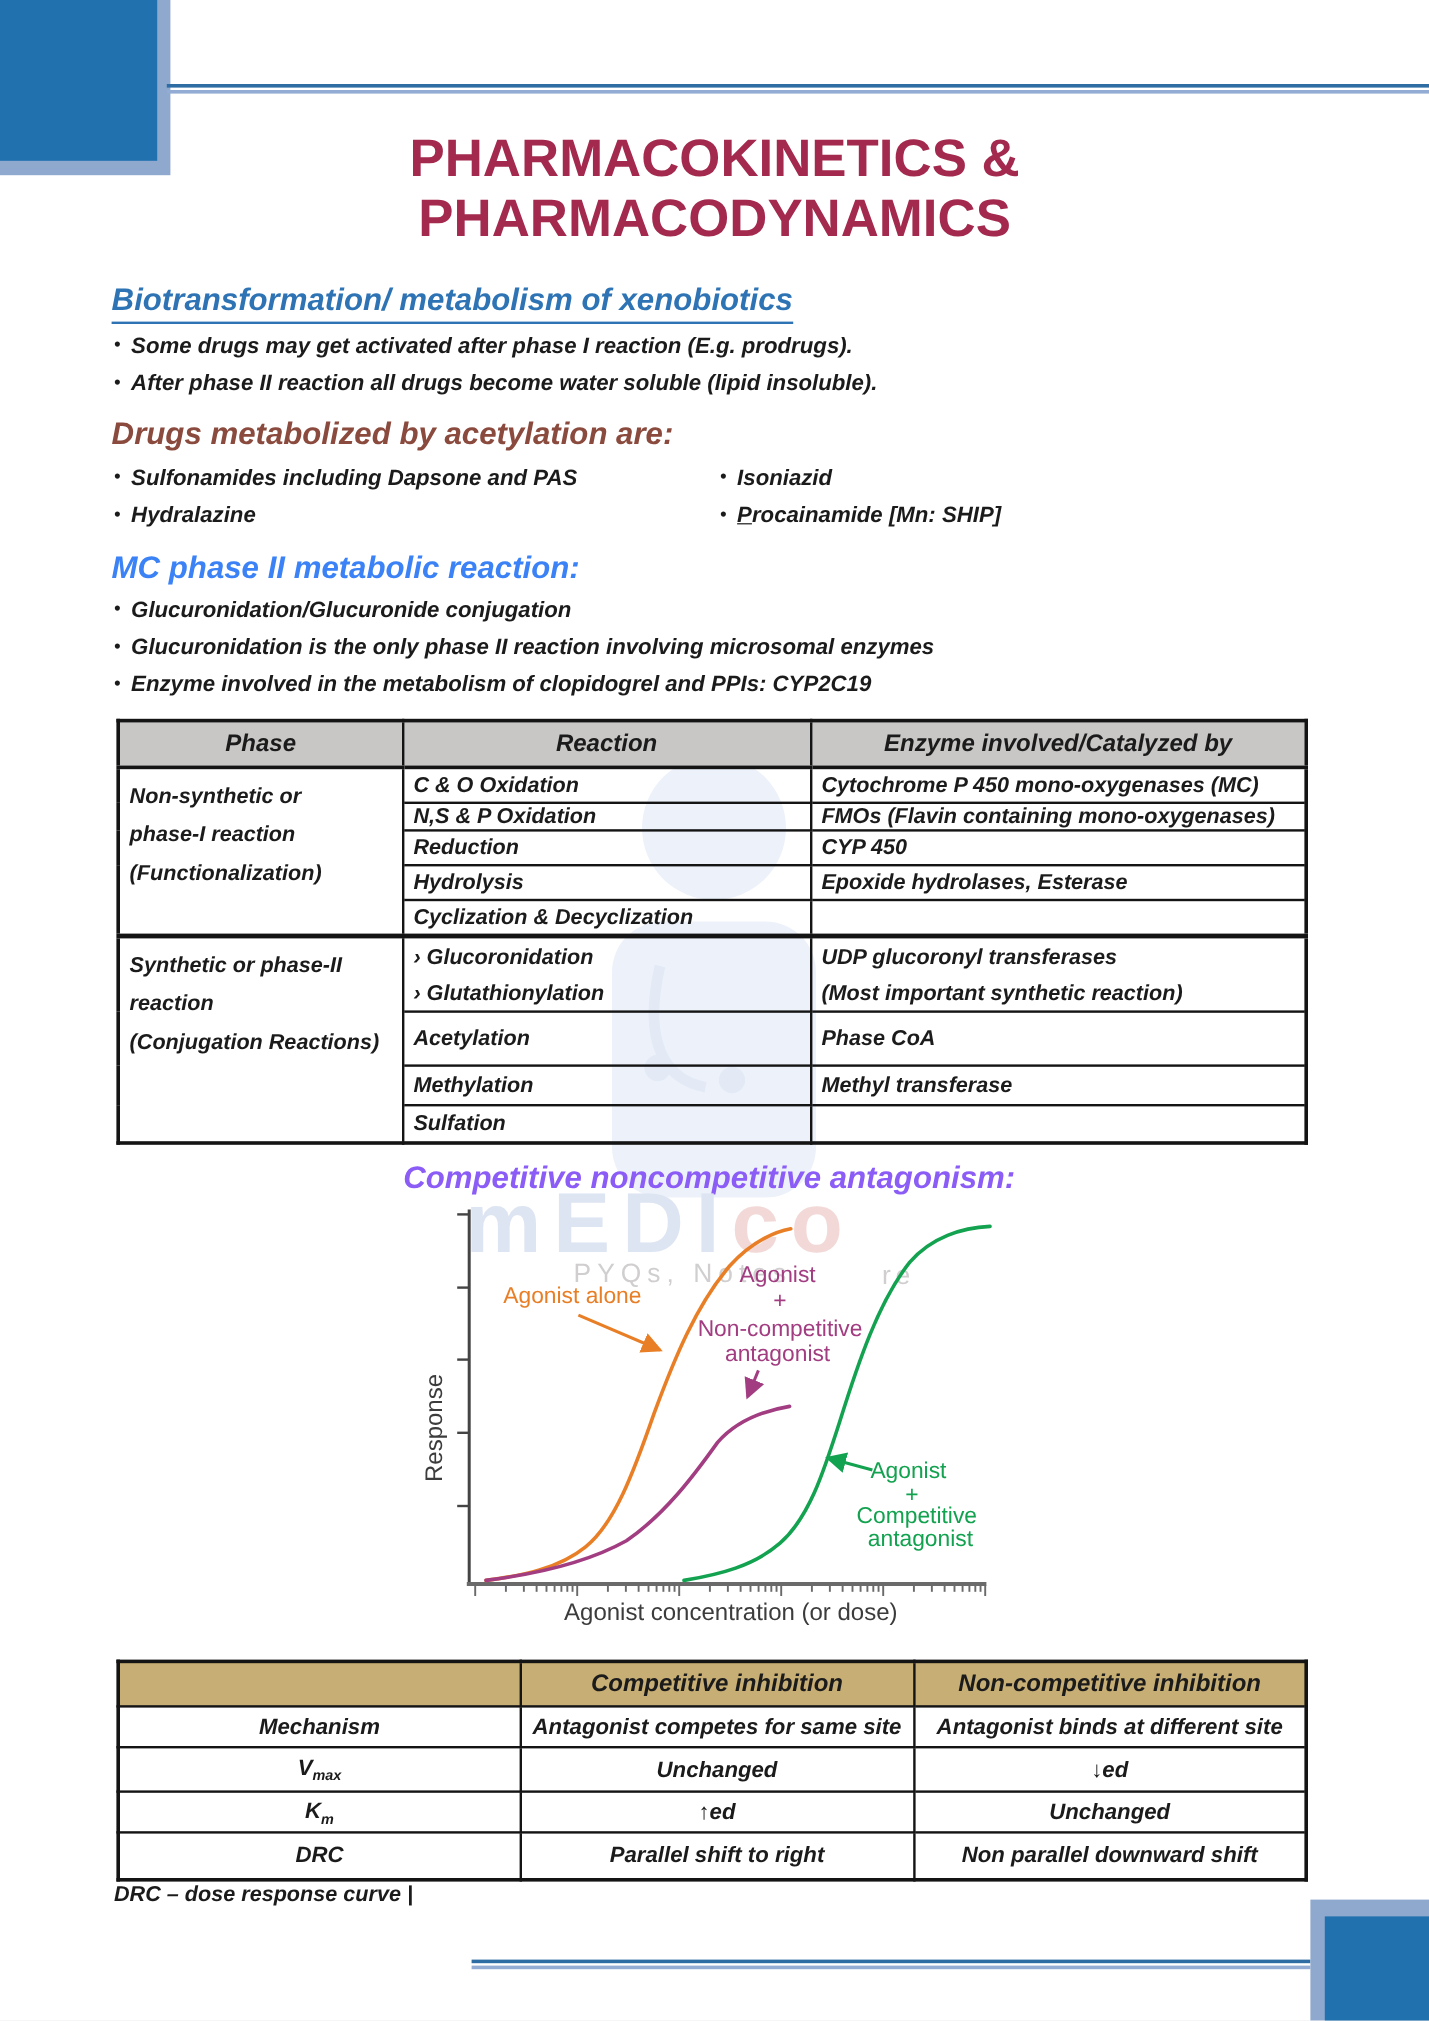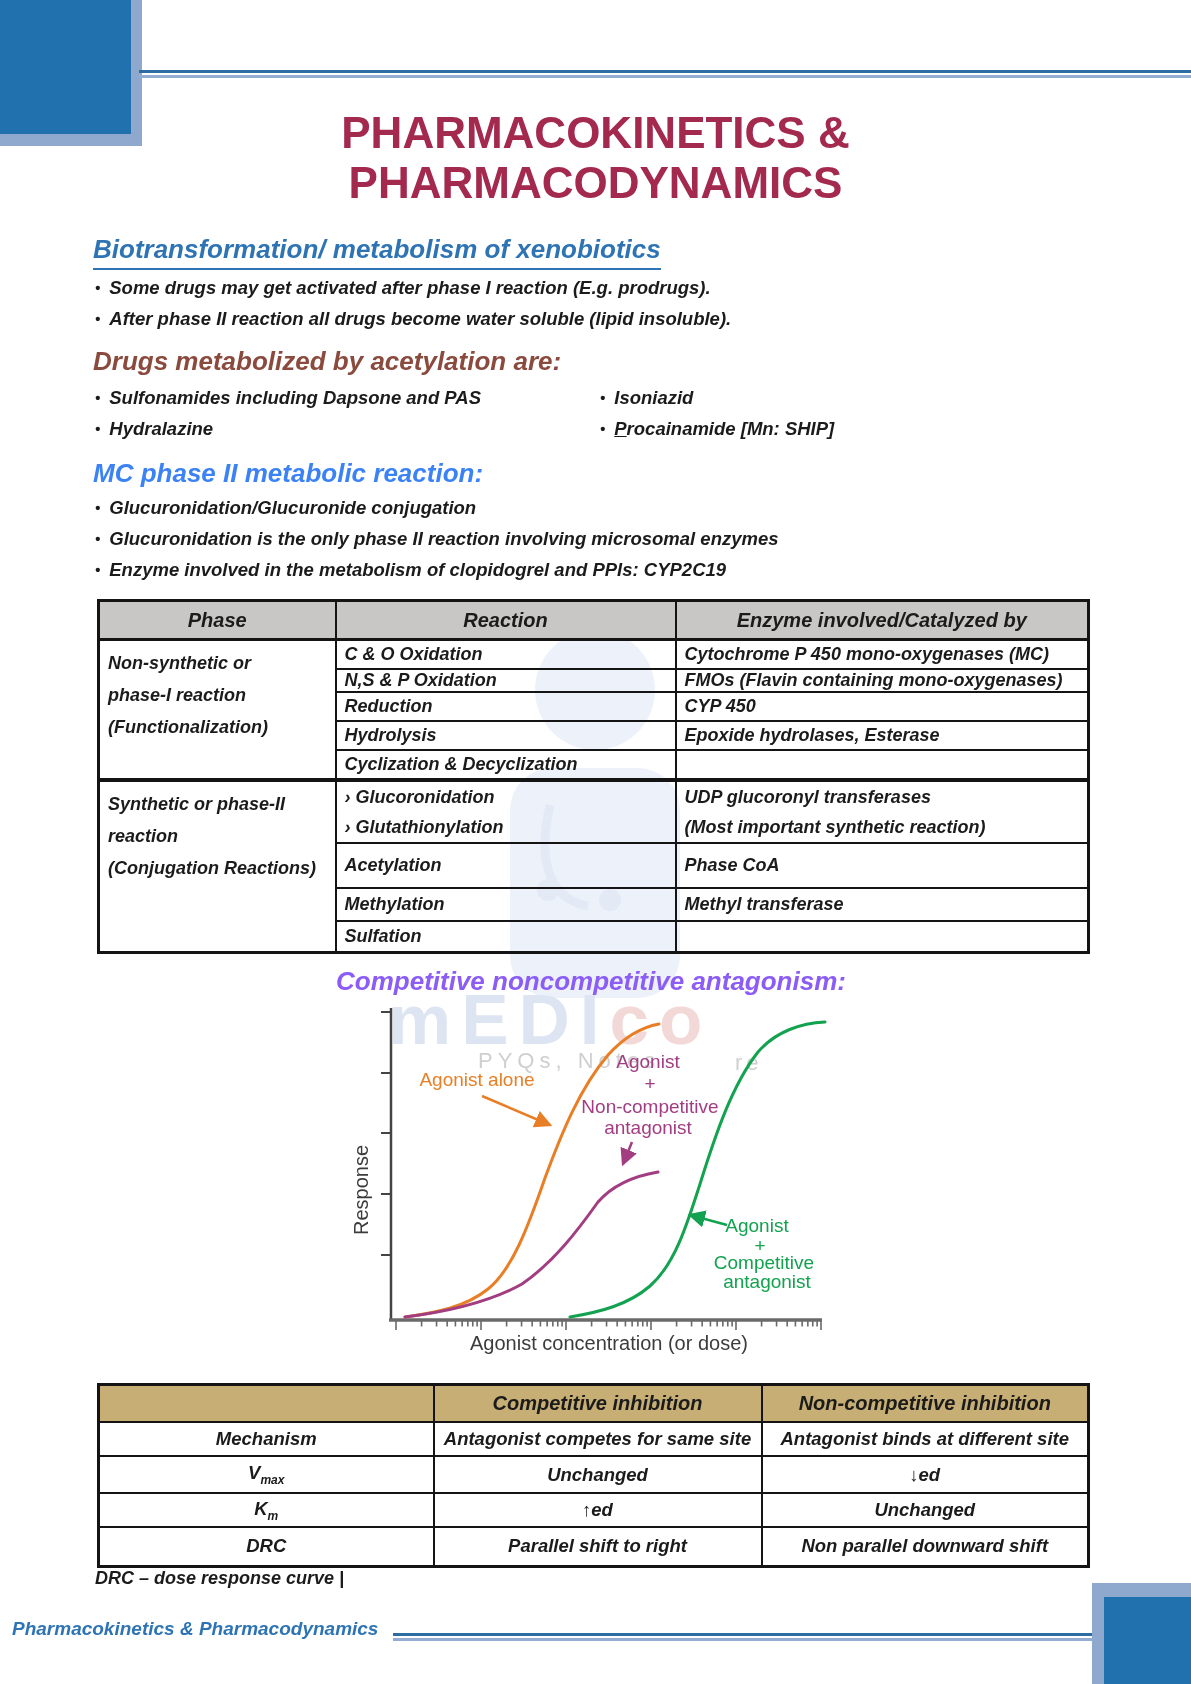--- a/index.html
+++ b/index.html
@@ -314,19 +314,18 @@
     </tr>
     <tr style="height:39px">
       <td>DRC</td>
       <td>Parallel shift to right</td>
       <td>Non parallel downward shift</td>
     </tr>
   </tbody>
     </table>
 
   <div class="abs footnote">DRC – dose response curve |</div>
-  <div class="abs footer-title">Pharmacokinetics &amp; Pharmacodynamics</div>
   <div class="abs footline-dark"></div>
   <div class="abs footline-light"></div>
   <div class="abs corner-br-light"></div>
   <div class="abs corner-br-dark"></div>
 
 </div>
 
 </body></html>

